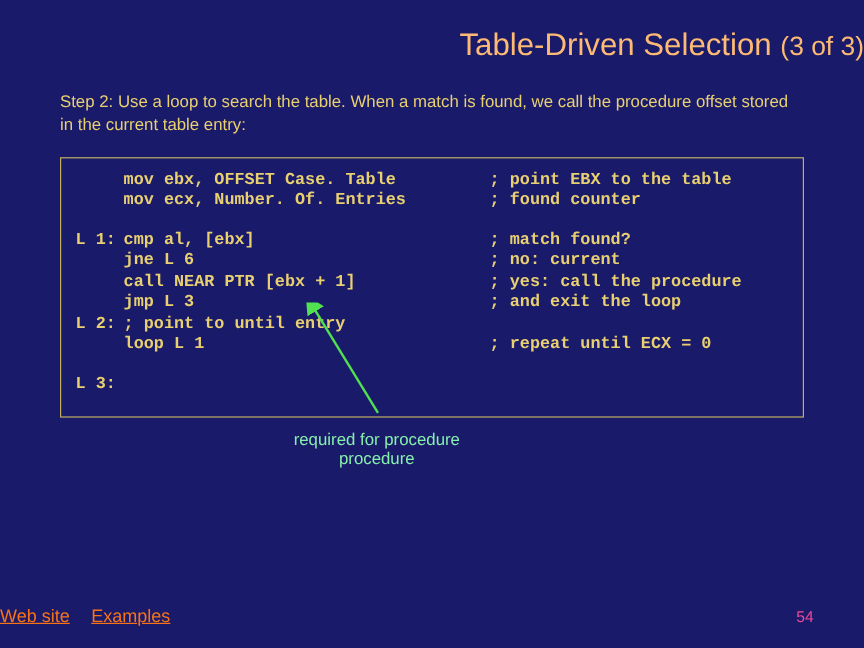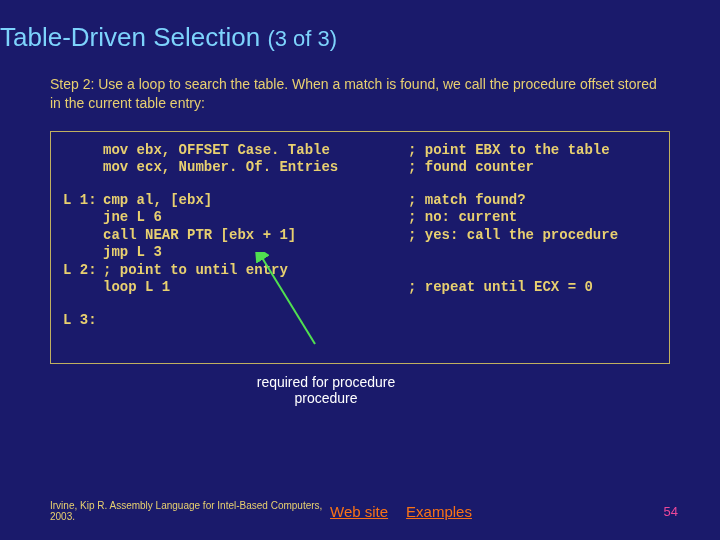--- a/index.html
+++ b/index.html
@@ -6,59 +6,59 @@
   body {
     width: 720px;
     height: 540px;
     background: #1a1a6b;
     font-family: Arial, Helvetica, sans-serif;
     color: #e8d070;
     position: relative;
     overflow: hidden;
   }
   .title {
-    text-align: left;
+    text-align: right;
     padding-top: 22px;
     font-size: 26px;
     font-weight: normal;
-    color: #7dd3fc;
+    color: #fdba74;
   }
   .title-sub {
     font-size: 22px;
   }
   .step {
     padding: 22px 50px 0 50px;
     font-size: 14px;
     line-height: 1.35;
     color: #e8d070;
   }
   .codebox {
     margin: 18px 50px 0 50px;
     border: 1px solid #c0b060;
-    padding: 10px 12px 34px 12px;
+    padding: 10px 12px 18px 12px;
     position: relative;
   }
   .codeline {
     display: flex;
     font-family: "Courier New", monospace;
     font-size: 14px;
     font-weight: bold;
     line-height: 1.25;
     white-space: pre;
   }
   .col-label { width: 40px; flex: 0 0 40px; }
   .col-instr { width: 305px; flex: 0 0 305px; }
   .col-cmt   { flex: 1; }
   .gap { height: 15px; }
   .annot {
     position: absolute;
-    left: 195px;
+    left: 183px;
     bottom: -44px;
     font-size: 14px;
-    color: #ffffff;
+    color: #86efac;
     text-align: center;
     line-height: 1.2;
     width: 160px;
   }
   svg.arrow {
     position: absolute;
     left: 204px;
     top: 120px;
     pointer-events: none;
   }
@@ -129,20 +129,21 @@
     <span class="col-cmt">; no: current</span>
   </div>
   <div class="codeline">
     <span class="col-label"></span>
     <span class="col-instr">call NEAR PTR [ebx + 1]</span>
     <span class="col-cmt">; yes: call the procedure</span>
   </div>
   <div class="codeline">
     <span class="col-label"></span>
     <span class="col-instr">jmp L 3</span>
+    <span class="col-cmt">; and exit the loop</span>
   </div>
   <div class="codeline">
     <span class="col-label">L 2:</span>
     <span class="col-cmt">; point to until entry</span>
   </div>
   <div class="codeline">
     <span class="col-label"></span>
     <span class="col-instr">loop L 1</span>
     <span class="col-cmt">; repeat until ECX = 0</span>
   </div>
@@ -164,19 +165,18 @@
     <line x1="60" y1="92" x2="6" y2="4" stroke="#50e050" stroke-width="2" marker-end="url(#ah)"></line>
   </svg>
 
   <div class="annot">
     <span>required for procedure</span><br>
     <span>procedure</span>
   </div>
 </div>
 
 <div class="footer">
-  <div class="cite">Irvine, Kip R. Assembly Language for Intel-Based Computers, 2003.</div>
   <div class="links">
     <span>Web site</span>
     <span>Examples</span>
   </div>
   <div class="pagenum">54</div>
 </div>
 
 </body></html>

